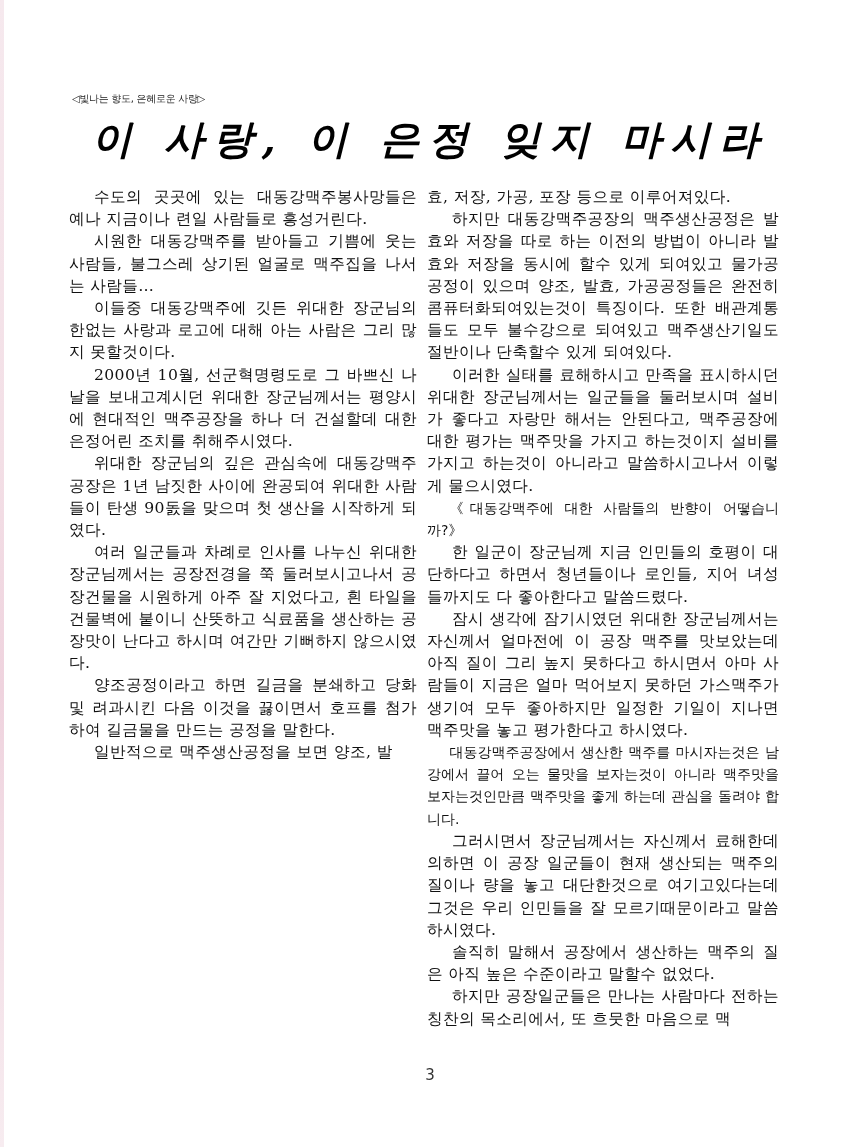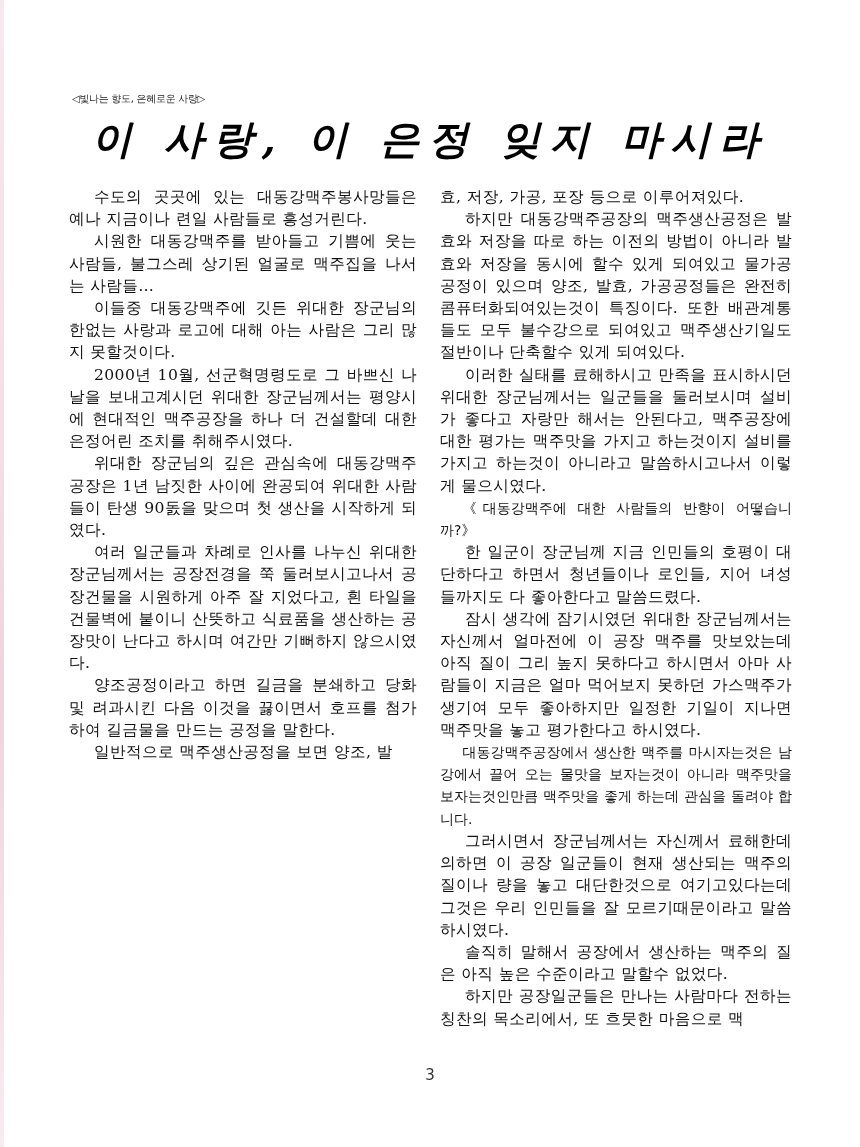--- a/index.html
+++ b/index.html
@@ -19,21 +19,21 @@
     .title {
       position: absolute; left: 0; right: 0; top: 112px; text-align: center;
       font-family: "DejaVu Serif", "Liberation Serif", serif; font-weight: bold;
       font-size: 40px; letter-spacing: 9px; color: #000;
     }
     .col {
       position: absolute; top: 186px; width: 348px;
       font-size: 15.6px; line-height: 22.2px; text-align: justify; letter-spacing: 0.4px;
     }
     .col.left { left: 56px; margin-left: 13px; }
-    .col.right { left: 440px; width: 352px; }
+    .col.right { left: 427px; width: 352px; }
     .col p { margin: 0; text-indent: 1.6em; }
     .col p.cont { text-indent: 0; }
     .col p.sans {
       font-family: "DejaVu Sans", "Liberation Sans", sans-serif; letter-spacing: 0px; font-size: 14px;
     }
     .page-number {
       position: absolute; left: 0; right: 0; top: 1066px; text-align: center;
       font-family: "DejaVu Sans", "Liberation Sans", sans-serif; font-size: 15px; color: #333;
     }
   </style>

